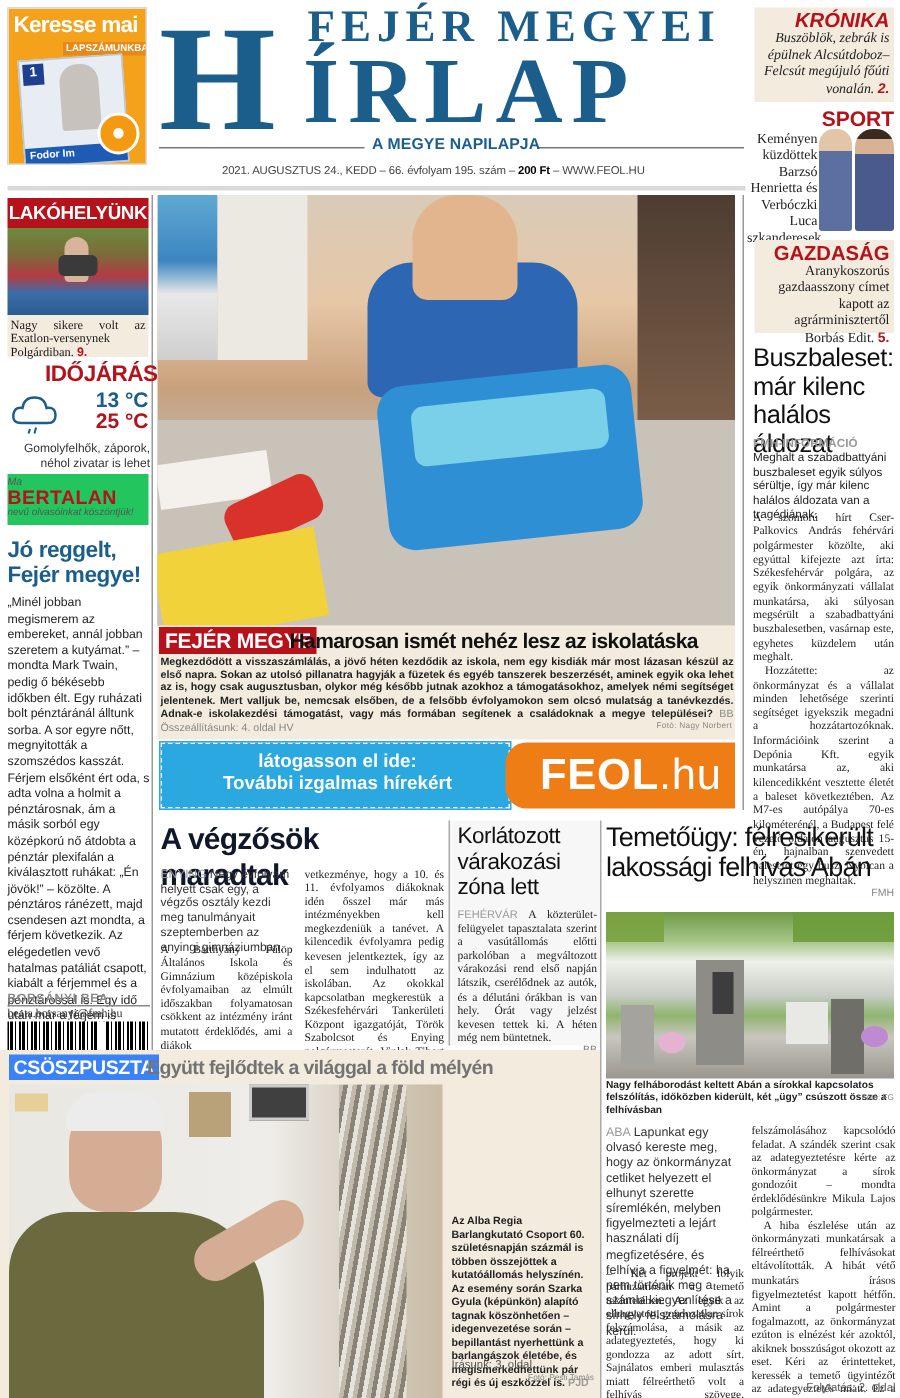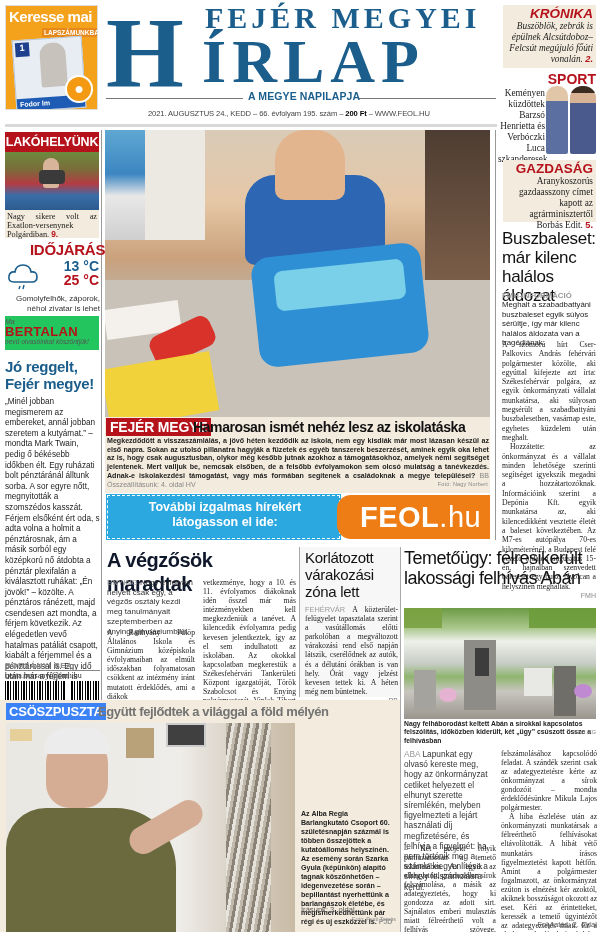--- a/index.html
+++ b/index.html
@@ -253,22 +253,22 @@
   <div class="mp-book"></div>
 </div>
 <div class="abs lead-box"></div>
 <div class="abs lead-kick">FEJÉR MEGYE</div>
 <div class="abs lead-title">Hamarosan ismét nehéz lesz az iskolatáska</div>
 <div class="abs lead-body"><span>Megkezdődött a visszaszámlálás, a jövő héten kezdődik az iskola, nem egy kisdiák már most lázasan készül az első napra. Sokan az utolsó pillanatra hagyják a füzetek és egyéb tanszerek beszerzését, aminek egyik oka lehet az is, hogy csak augusztusban, olykor még később jutnak azokhoz a támogatásokhoz, amelyek némi segítséget jelentenek. Mert valljuk be, nemcsak elsőben, de a felsőbb évfolyamokon sem olcsó mulatság a tanévkezdés. Adnak-e iskolakezdési támogatást, vagy más formában segítenek a családoknak a megye települései?</span><span class="ref"> BB Összeállításunk: 4. oldal HV</span></div>
 <div class="abs lead-foto">Fotó: Nagy Norbert</div>
 
 <div class="abs feol-blue"></div>
 <div class="abs feol-text">
+    <div>látogasson el ide:</div>
     <div>További izgalmas hírekért</div>
-    <div>látogasson el ide:</div>
   </div>
 <div class="abs feol-orange"></div>
 <div class="abs feol-logo"><span>FEOL</span><span class="hu">.hu</span></div>
 
 <div class="abs veg-head">A végzősök maradtak</div>
 <div class="abs veg-lead"><span class="kick">ENYING</span><span> Négy évfolyam helyett csak egy, a végzős osztály kezdi meg tanulmányait szeptemberben az enyingi gimnáziumban.</span></div>
 <div class="abs veg-c1">A Batthyány Fülöp Általános Iskola és Gimnázium középiskola évfolyamaiban az elmúlt időszakban folyamatosan csökkent az intézmény iránt mutatott érdeklődés, ami a diákok létszámcsökkenésében mutatkozott meg. Ennek kö-</div>
 <div class="abs veg-c2">
   <span>vetkezménye, hogy a 10. és 11. évfolyamos diákoknak idén ősszel már más intézményekben kell megkezdeniük a tanévet. A kilencedik évfolyamra pedig kevesen jelentkeztek, így az el sem indulhatott az iskolában. Az okokkal kapcsolatban megkerestük a Székesfehérvári Tankerületi Központ igazgatóját, Török Szabolcsot és Enying polgármesterét, Viplak Tibort is.</span>
   <div style="text-align:right" class="sig">BE</div>

